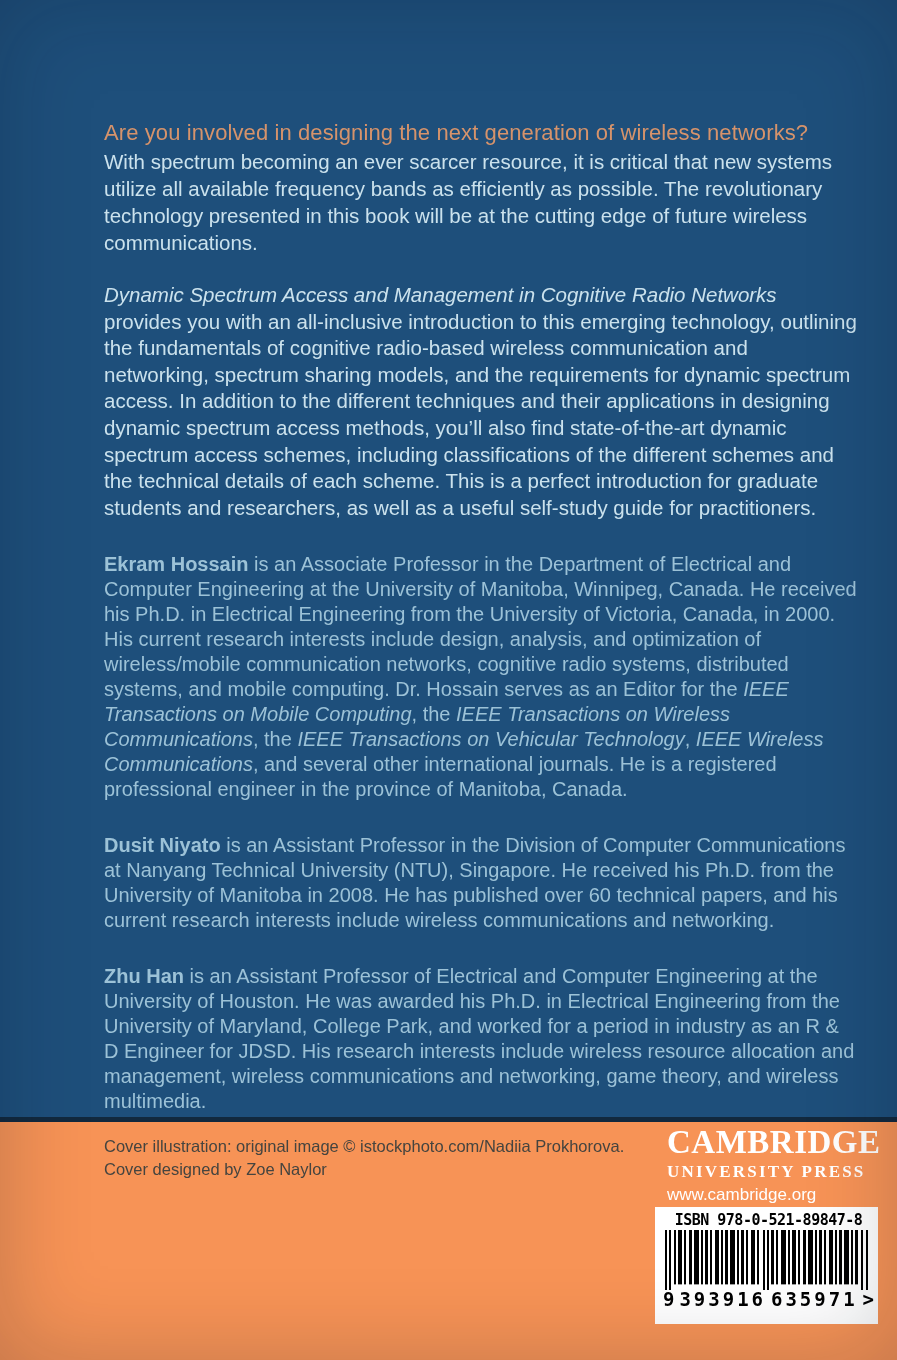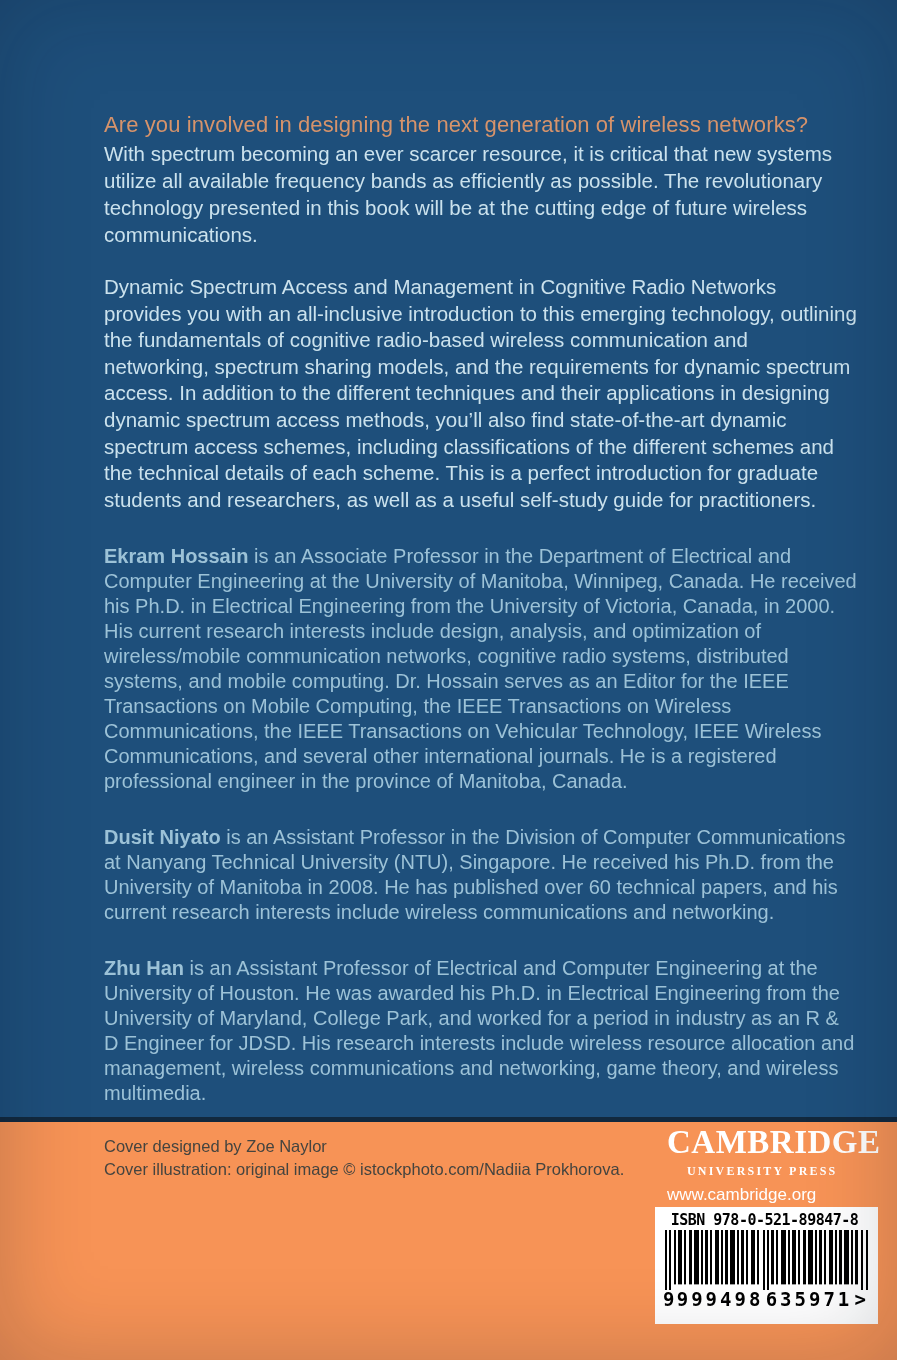--- a/index.html
+++ b/index.html
@@ -26,21 +26,21 @@
     background:var(--background-blue);
     overflow:hidden;
   }
   .cover::after{
     content:"";position:absolute;inset:0;
     box-shadow:inset 0 0 90px rgba(8,20,38,0.22);
     pointer-events:none;
   }
   .blue-area{
     height:1117px;
-    padding:0 39px 0 104px;
+    padding:8px 39px 0 104px;
     box-sizing:border-box;
     overflow:hidden;
   }
   .headline{
     margin:0;
     padding-top:110px;
     font-size:22px;
     line-height:30px;
     font-weight:500;
     letter-spacing:0.1px;
@@ -61,21 +61,21 @@
     font-size:20.5px;
     line-height:26.6px;
   }
   .para.bio{
     margin-top:31px;
     font-size:20px;
     line-height:25px;
     color:var(--text-dim);
   }
   .para .bold{font-weight:bold;}
-  .para .italic{}
+  .para .italic{font-style:italic;}
 
   .divider{
     height:5px;
     background:var(--divider-navy);
   }
   .orange-area{
     position:relative;
     height:238px;
     background:var(--strip-orange);
   }
@@ -95,39 +95,38 @@
   .publisher-name{
     font-family:"Liberation Serif",serif;
     font-size:33px;
     font-weight:bold;
     letter-spacing:0.5px;
     line-height:36px;
     white-space:nowrap;
   }
   .publisher-sub{
     font-family:"Liberation Serif",serif;
-    font-size:12px;
+    font-size:17px;
     font-weight:bold;
     letter-spacing:2.2px;
     line-height:23px;
     white-space:nowrap;
-    margin-left:20px;
   }
   .publisher-url{
     font-size:17px;
     font-weight:normal;
     line-height:24px;
   }
   .isbn-box{
     position:absolute;
     left:655px;top:85px;
     width:223px;height:117px;
     background:var(--barcode-bg);
     box-sizing:border-box;
-    padding:3px 12px 4px 8px;
+    padding:3px 4px 4px 8px;
     display:flex;
     flex-direction:column;
   }
   .isbn-label{
     font-family:"DejaVu Sans Mono","Liberation Mono",monospace;
     font-size:15px;
     font-weight:bold;
     letter-spacing:-0.5px;
     color:var(--barcode-ink);
     text-align:center;
@@ -162,22 +161,22 @@
         <p class="para bio"><span class="bold">Dusit Niyato</span><span> is an Assistant Professor in the Division of Computer Communications at Nanyang Technical University (NTU), Singapore. He received his Ph.D. from the University of Manitoba in 2008. He has published over 60 technical papers, and his current research interests include wireless communications and networking.</span></p>
         <p class="para bio"><span class="bold">Zhu Han</span><span> is an Assistant Professor of Electrical and Computer Engineering at the University of Houston. He was awarded his Ph.D. in Electrical Engineering from the University of Maryland, College Park, and worked for a period in industry as an R &amp; D Engineer for JDSD. His research interests include wireless resource allocation and management, wireless communications and networking, game theory, and wireless multimedia.</span></p>
       </div>
   </div>
 
   <div class="divider"></div>
 
   <div class="orange-area">
 
     <div class="credits">
+      <div>Cover illustration: original image © istockphoto.com/Nadiia Prokhorova.</div>
       <div>Cover designed by Zoe Naylor</div>
-      <div>Cover illustration: original image © istockphoto.com/Nadiia Prokhorova.</div>
     </div>
 
     <div class="publisher">
       <div class="publisher-name">CAMBRIDGE</div>
       <div class="publisher-sub">UNIVERSITY PRESS</div>
       <div class="publisher-url">www.cambridge.org</div>
     </div>
 
     <div class="isbn-box">
       <div class="isbn-label">ISBN 978-0-521-89847-8</div>
@@ -220,20 +219,20 @@
             <rect x="176" y="0" width="3" height="58"></rect>
           <rect x="181" y="0" width="5" height="58"></rect>
             <rect x="188" y="0" width="2" height="58"></rect>
           <rect x="192" y="0" width="3" height="58"></rect>
           <rect x="198" y="0" width="2" height="64"></rect>
             <rect x="203" y="0" width="2" height="64"></rect>
         </g>
       </svg>
       <div class="barcode-digits">
         <span>9</span>
-          <span class="grp">999498</span>
+          <span class="grp">393916</span>
           <span class="grp">635971</span>
           <span>&gt;</span>
       </div>
     </div>
 
   </div>
 </div>
 
 </body></html>

